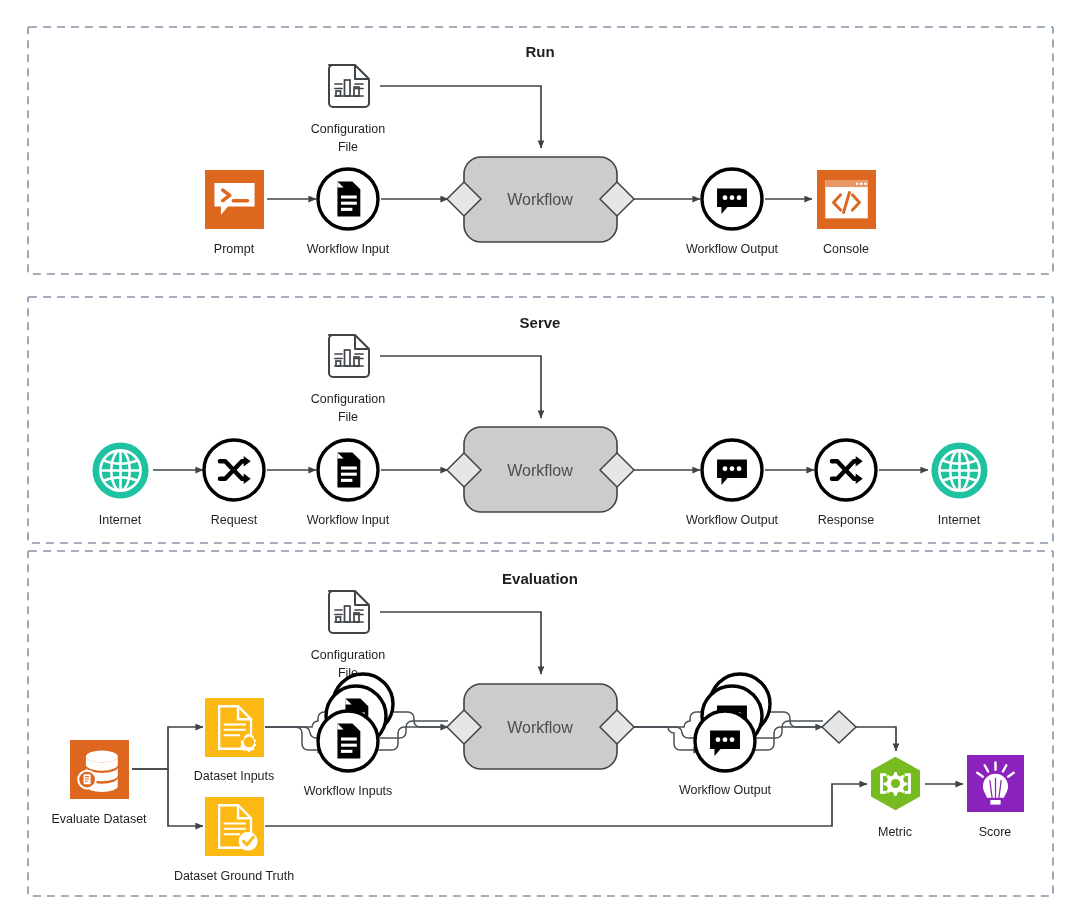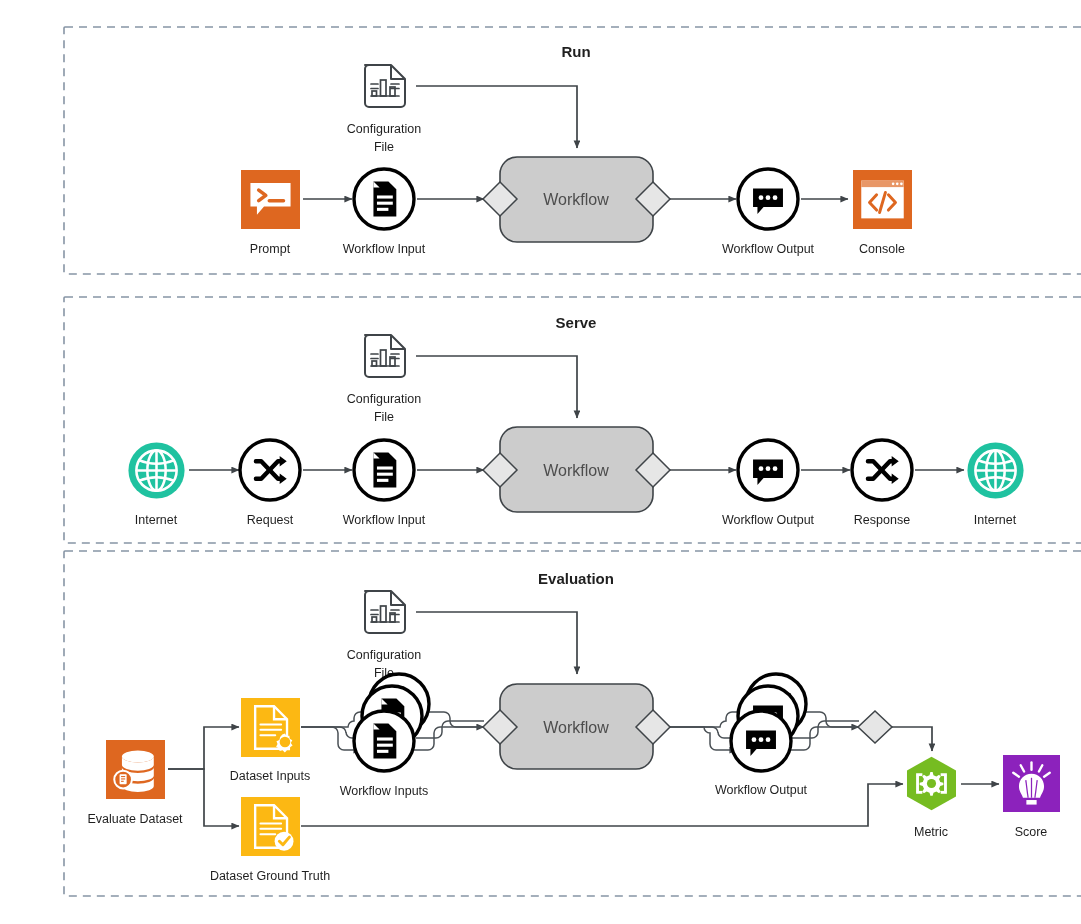--- a/index.html
+++ b/index.html
@@ -1,17 +1,17 @@
 <!DOCTYPE html>
 <html><head>
 <meta charset="utf-8">
 <style>
   html,body{margin:0;padding:0;background:#ffffff;}
   body{width:1081px;height:924px;font-family:"Liberation Sans",sans-serif;position:relative;overflow:hidden;}
-  #stage{position:absolute;left:0;top:0;width:992px;height:924px;margin-left:36px;}
+  #stage{position:absolute;left:0;top:0;width:992px;height:924px;}
   svg.diagram{position:absolute;left:0;top:0;width:1081px;height:924px;display:block;}
   .sect-title{font-weight:bold;font-size:15px;fill:#1f1f1f;text-anchor:middle;font-family:"Liberation Sans",sans-serif;}
   .node-label{font-size:12.5px;fill:#1f1f1f;text-anchor:middle;font-family:"Liberation Sans",sans-serif;}
   .wf-label{font-size:16px;fill:#4d4d4d;text-anchor:middle;font-family:"Liberation Sans",sans-serif;}
   .dash-box{fill:none;stroke:#8795a5;stroke-width:1.6;stroke-dasharray:8 6;}
   .edge{fill:none;stroke:#3f4448;stroke-width:1.7;}
   .edge-thin{fill:none;stroke:#4a5055;stroke-width:1.5;}
   .wf-box{fill:#cccccc;stroke:#3f4448;stroke-width:1.6;}
   .diamond{fill:#e6e6e6;stroke:#3f4448;stroke-width:1.5;}
   .circ{fill:#ffffff;stroke:#000000;stroke-width:3.4;}

